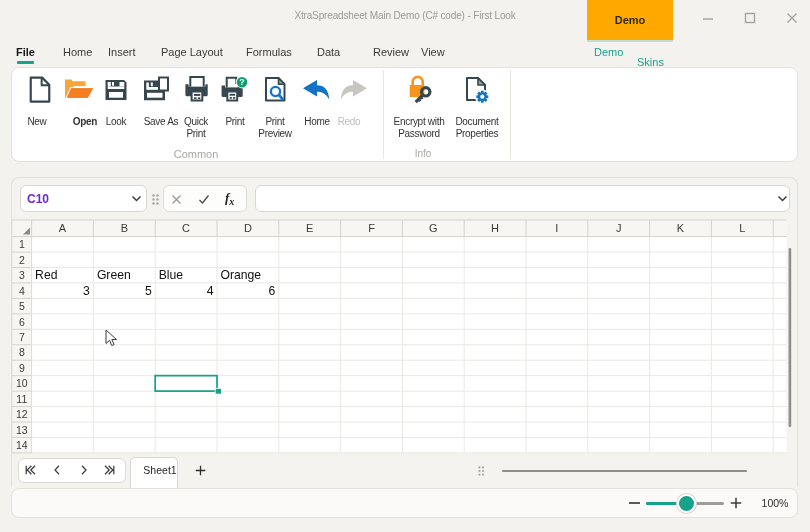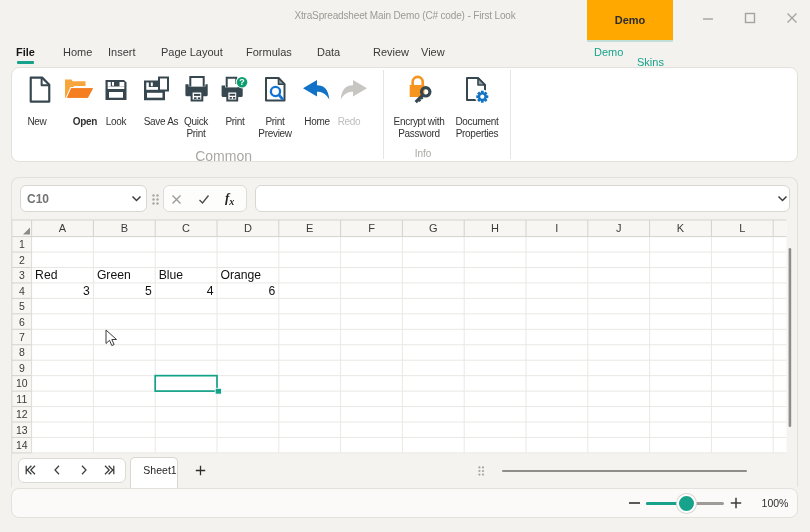--- a/index.html
+++ b/index.html
@@ -22,21 +22,21 @@
 <div class="abs" style="left:246px;top:46px;font-size:11px;color:#3a3a3a;">Formulas</div>
 <div class="abs" style="left:317px;top:46px;font-size:11px;color:#3a3a3a;">Data</div>
 <div class="abs" style="left:361px;top:46px;font-size:11px;color:#3a3a3a;margin-left:12px;">Review</div>
 <div class="abs" style="left:421px;top:46px;font-size:11px;color:#3a3a3a;">View</div>
 <div class="abs" style="left:17px;top:61px;width:16.5px;height:3.2px;background:#17a28c;border-radius:1px;"></div>
 <div class="abs" style="left:594px;top:46px;font-size:11px;color:#17a28c;">Demo</div>
 <div class="abs" style="left:637px;top:56px;font-size:11px;color:#17a28c;">Skins</div>
 <div class="abs" style="left:11px;top:67px;width:787px;height:95px;background:#ffffff;border:1px solid #e3e1dc;border-radius:8px;"></div>
 <div class="abs" style="left:383px;top:70px;width:1px;height:89px;background:#e7e5e0;"></div>
 <div class="abs" style="left:510px;top:70px;width:1px;height:89px;background:#e7e5e0;"></div>
-<div class="abs" style="left:152px;top:148px;width:100px;text-align:right;font-size:14px;color:#a9a8a2;">Common</div>
+<div class="abs" style="left:146px;top:148px;width:100px;text-align:center;font-size:11px;color:#a9a8a2;">Common</div>
 <div class="abs" style="left:373px;top:148px;width:100px;text-align:center;font-size:10px;color:#a9a8a2;">Info</div>
 <svg class="abs" style="left:27.5px;top:76px;" width="24" height="27" viewBox="0 0 24 27">
     <g transform="scale(1.09)">
       <path d="M2.5 1.5 h10.5 l6.5 6.5 v15.5 h-17 z" fill="#fff" stroke="#37474f" stroke-width="2" stroke-linejoin="round"></path>
       <path d="M12.5 1.5 v7 h7" fill="none" stroke="#37474f" stroke-width="1.8" stroke-linejoin="round"></path>
     </g>
   </svg>
 <svg class="abs" style="left:63px;top:77px;" width="30" height="24" viewBox="0 0 30 24">
     <path d="M2 2.5 L8.5 2.5 L9.5 4.3 L22.5 4.3 L22.5 9 L11 9 L5.5 20.8 L2 20.8 Z" fill="#f8a63c"></path>
     <path d="M8.2 11.3 L30 11.3 L24.8 20.8 L4 20.8 Z" fill="#f57e20" stroke="#ffffff" stroke-width="2.4" paint-order="stroke"></path>
@@ -124,21 +124,21 @@
 <div class="abs" style="left:151px;top:115.5px;width:90px;text-align:center;font-size:10px;letter-spacing:-0.3px;color:#333;line-height:12.5px;">Quick<br>Print</div>
 <div class="abs" style="left:190px;top:115.5px;width:90px;text-align:center;font-size:10px;letter-spacing:-0.3px;color:#333;line-height:12.5px;">Print</div>
 <div class="abs" style="left:230px;top:115.5px;width:90px;text-align:center;font-size:10px;letter-spacing:-0.3px;color:#333;line-height:12.5px;">Print<br>Preview</div>
 <div class="abs" style="left:272px;top:115.5px;width:90px;text-align:center;font-size:10px;letter-spacing:-0.3px;color:#333;line-height:12.5px;">Home</div>
 <div class="abs" style="left:309px;top:109px;width:90px;text-align:center;font-size:11px;color:#bdbdbd;line-height:13px;margin-left:0;">  </div>
 <div class="abs" style="left:309px;top:115.5px;width:80px;text-align:center;font-size:10px;letter-spacing:-0.3px;color:#333;line-height:12.5px;"><span style="color:#bdbdbd;">Redo</span></div>
 <div class="abs" style="left:374px;top:115.5px;width:90px;text-align:center;font-size:10px;letter-spacing:-0.3px;color:#333;line-height:12.5px;">Encrypt with<br>Password</div>
 <div class="abs" style="left:432px;top:115.5px;width:90px;text-align:center;font-size:10px;letter-spacing:-0.3px;color:#333;line-height:12.5px;">Document<br>Properties</div>
 <div class="abs" style="left:11px;top:177px;width:787px;height:310px;background:#f4f3f0;border:1px solid #e3e1dc;border-radius:8px 8px 0 0;border-bottom:none;"></div>
 <div class="abs" style="left:20px;top:185px;width:127px;height:27px;background:#ffffff;border:1px solid #d9d7d2;border-radius:6px;"></div>
-<div class="abs" style="left:27px;top:192px;font-size:12px;font-weight:bold;color:#737373;">C10</div>
+<div class="abs" style="left:27px;top:192px;font-size:12px;font-weight:bold;color:#6d28d9;">C10</div>
 <svg class="abs" style="left:131px;top:195px;" width="11" height="7" viewBox="0 0 11 7">
     <path d="M1.5 1.5 L5.5 5.5 L9.5 1.5" fill="none" stroke="#3c3c3c" stroke-width="1.5"></path>
   </svg>
 <svg class="abs" style="left:152px;top:194px;" width="8" height="11" viewBox="0 0 8 11">
     <circle cx="1.5" cy="1.5" r="1.2" fill="#a8a6a1"></circle>
     <circle cx="5.5" cy="1.5" r="1.2" fill="#a8a6a1"></circle>
     <circle cx="1.5" cy="5.5" r="1.2" fill="#a8a6a1"></circle>
     <circle cx="5.5" cy="5.5" r="1.2" fill="#a8a6a1"></circle>
     <circle cx="1.5" cy="9.5" r="1.2" fill="#a8a6a1"></circle>
     <circle cx="5.5" cy="9.5" r="1.2" fill="#a8a6a1"></circle>

